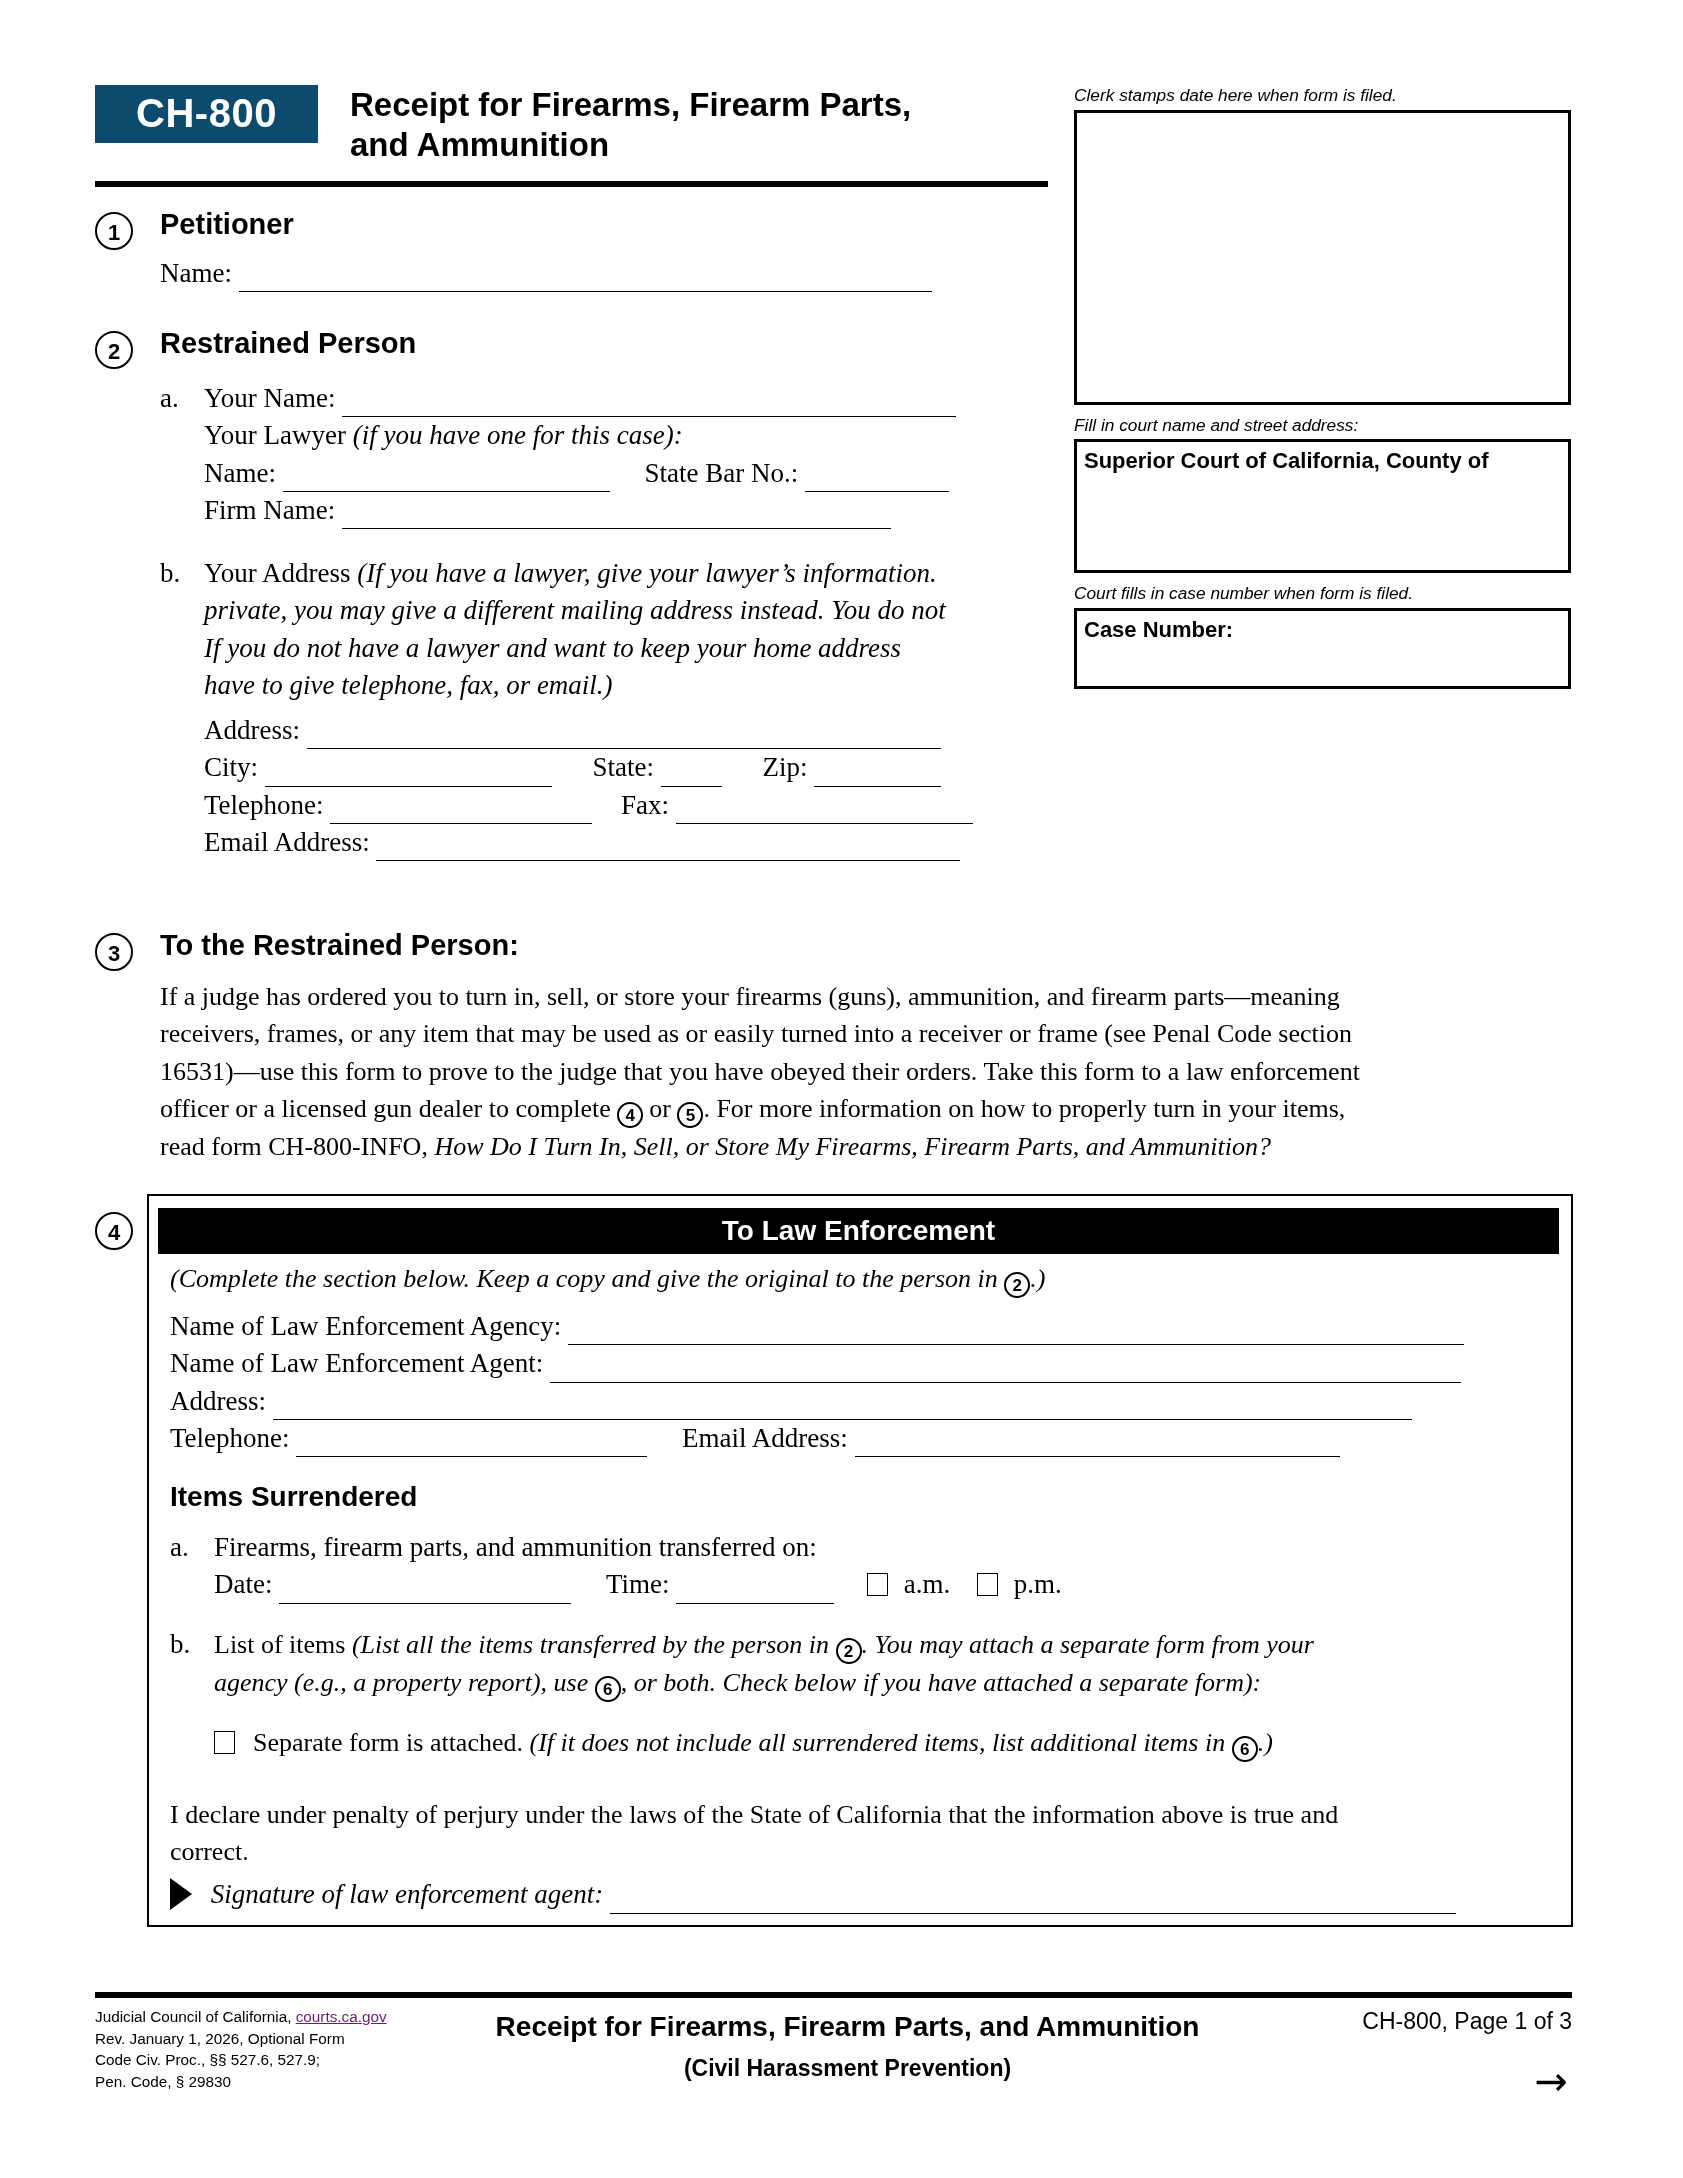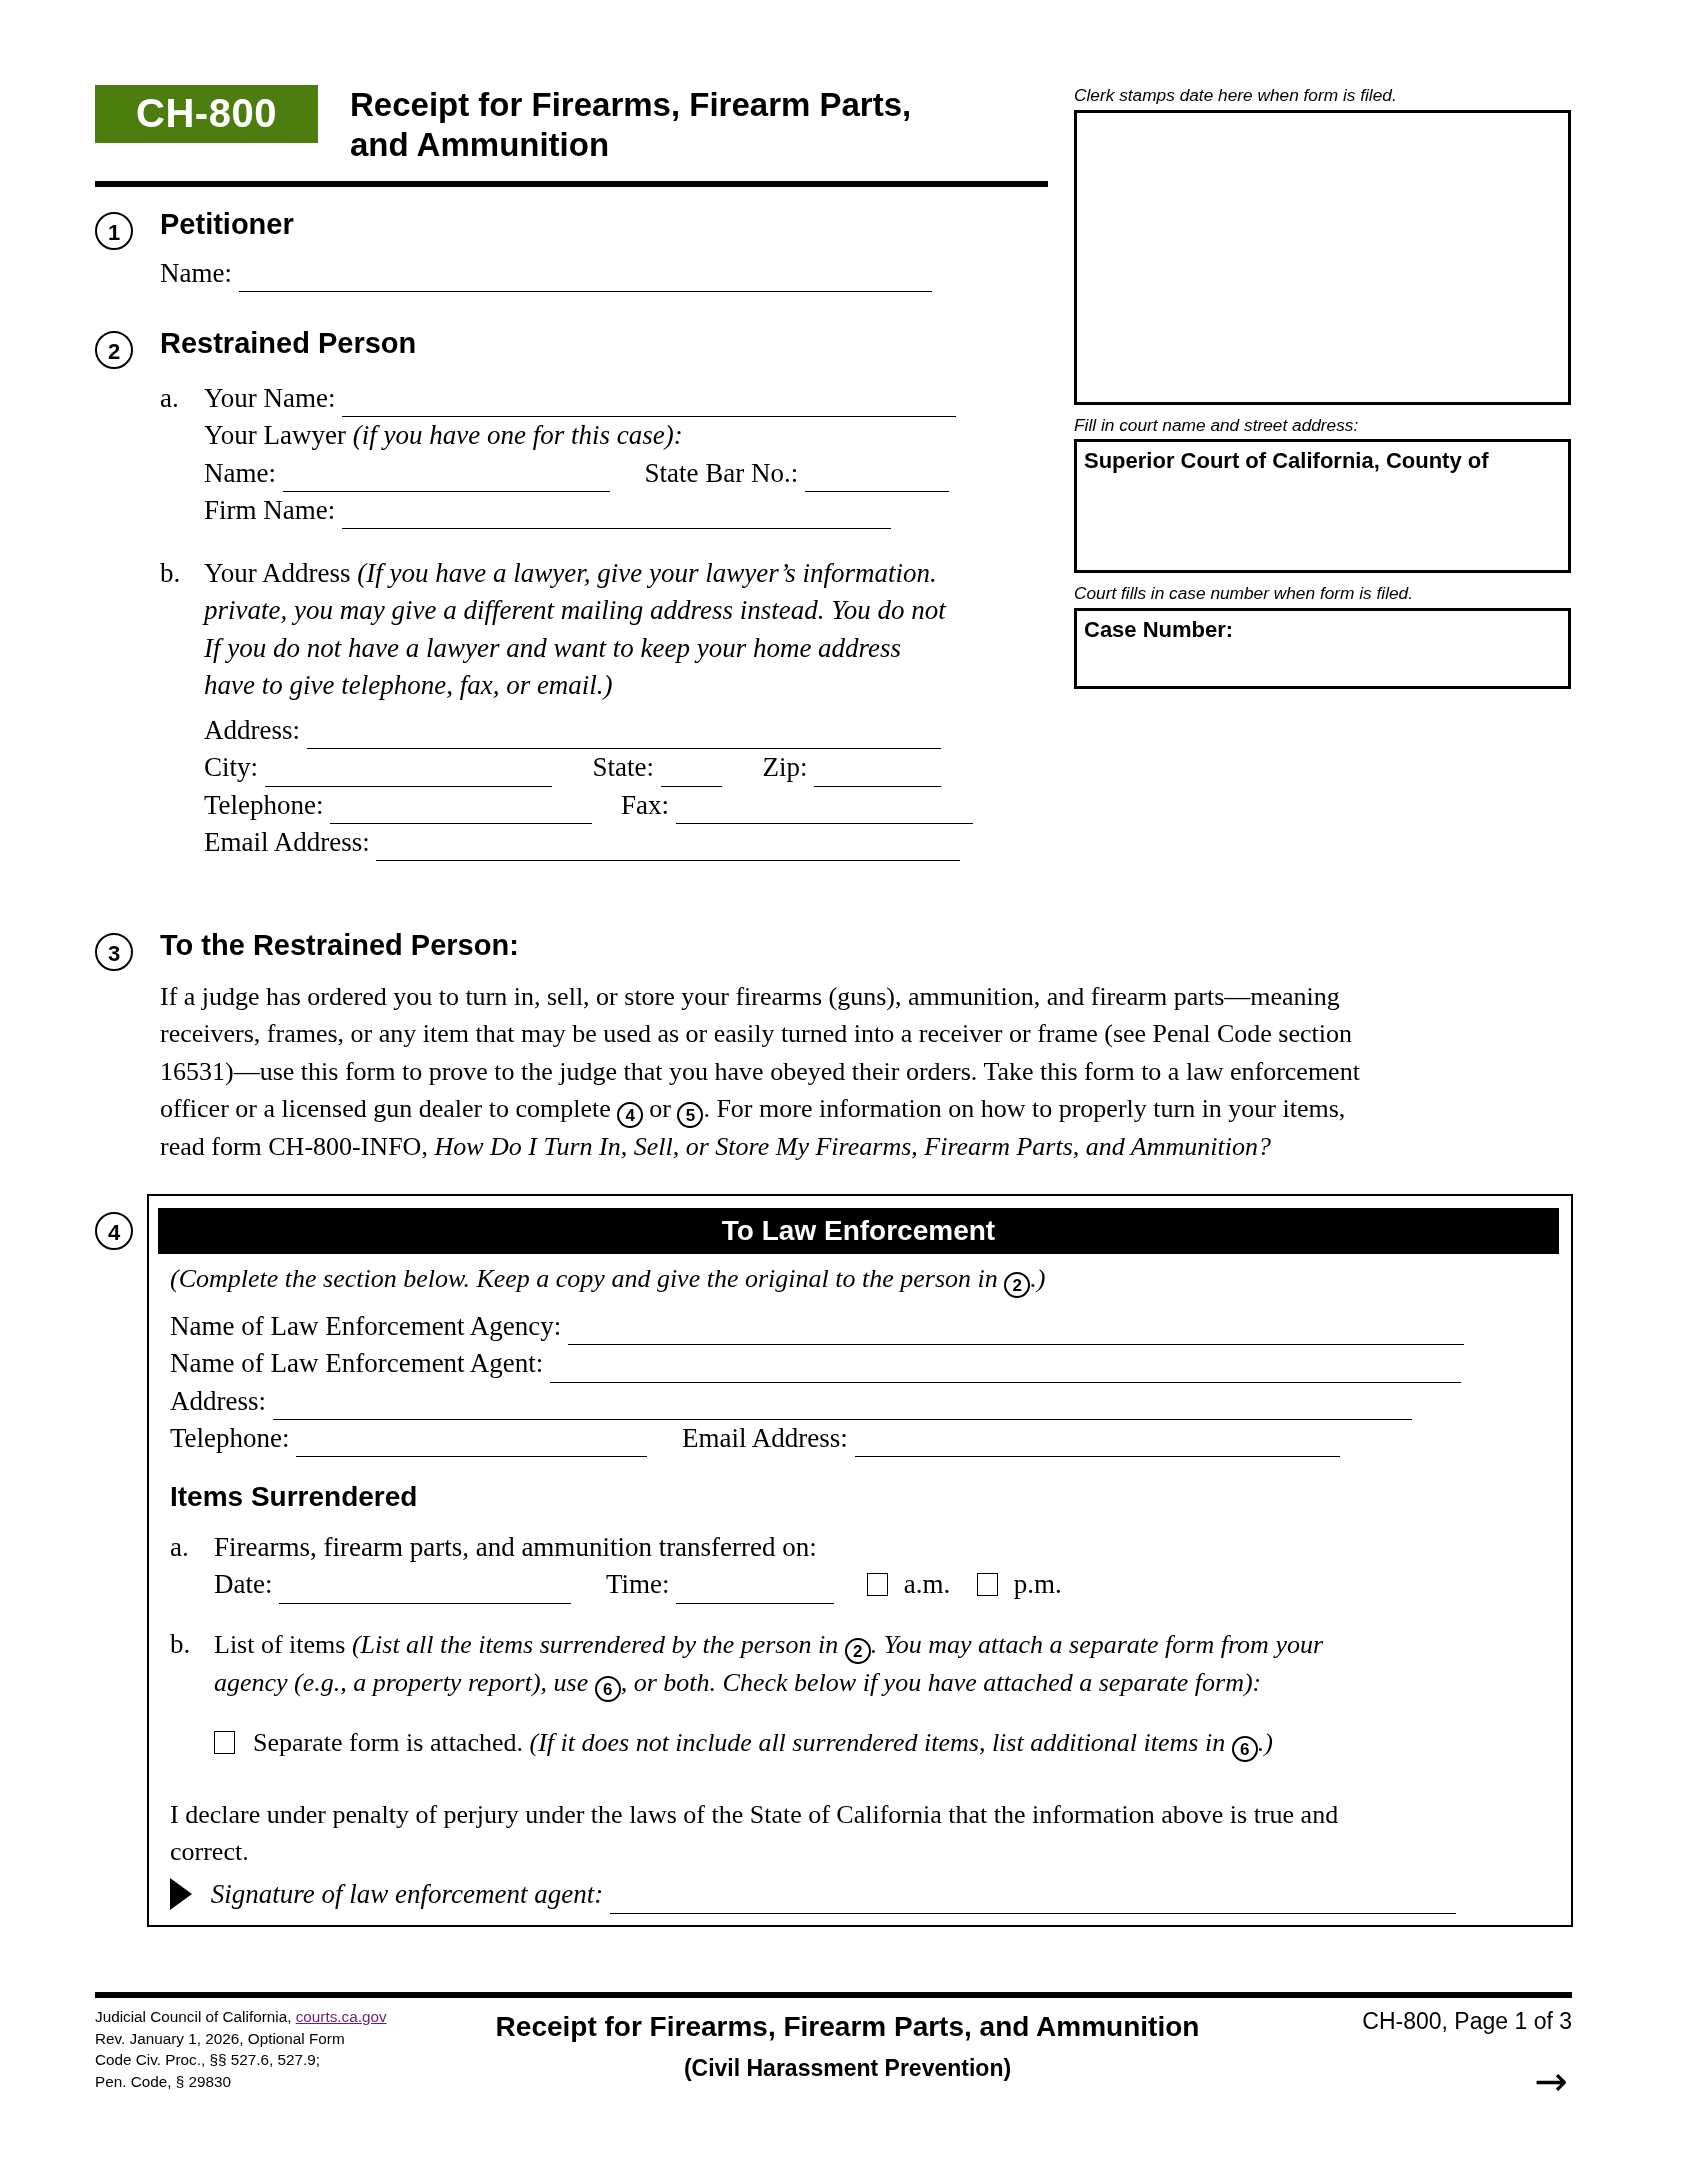--- a/index.html
+++ b/index.html
@@ -71,21 +71,21 @@
 
   
   .header {
     position: absolute;
     left: 95px;
     top: 85px;
     width: 950px;
   }
   .formnum-box {
     display: inline-block;
-    background: #4d7c0f;
+    background: #0c4a6e;
     color: #fff;
     font-family: "Liberation Sans", sans-serif;
     font-weight: bold;
     font-size: 40px;
     padding: 8px 26px 10px 26px;
     letter-spacing: 0.5px;
     line-height: 1;
     width: 223px;
     box-sizing: border-box;
     text-align: center;
@@ -374,21 +374,21 @@
           <span style="margin-left:9px;">a.m.</span>
           <span class="checkbox" style="margin-left:20px;"></span>
           <span style="margin-left:9px;">p.m.</span>
         </div>
       </div>
     </div>
 
     <div style="margin-top:22px; position:relative;">
       <span class="fieldline" style="position:absolute; left:0; top:0;">b.</span>
       <div style="margin-left:44px;">
-        <div class="para"><span>List of items</span><span class="ital"> (List all the items surrendered by the person in </span><span class="circnum-sm">2</span><span class="ital">. You may attach a separate form from your</span></div>
+        <div class="para"><span>List of items</span><span class="ital"> (List all the items transferred by the person in </span><span class="circnum-sm">2</span><span class="ital">. You may attach a separate form from your</span></div>
         <div class="para"><span class="ital">agency (e.g., a property report), use </span><span class="circnum-sm">6</span><span class="ital">, or both. Check below if you have attached a separate form):</span></div>
         <div class="para" style="margin-top:22px;"><span class="checkbox"></span><span style="margin-left:18px;">Separate form is attached.</span><span class="ital"> (If it does not include all surrendered items, list additional items in </span><span class="circnum-sm">6</span><span class="ital">.)</span></div>
       </div>
     </div>
 
     <div style="margin-top:34px;">
       <div class="para">I declare under penalty of perjury under the laws of the State of California that the information above is true and</div>
       <div class="para">correct.</div>
       <div class="fieldline" style="margin-top:6px;">
         <span class="tri"></span>

